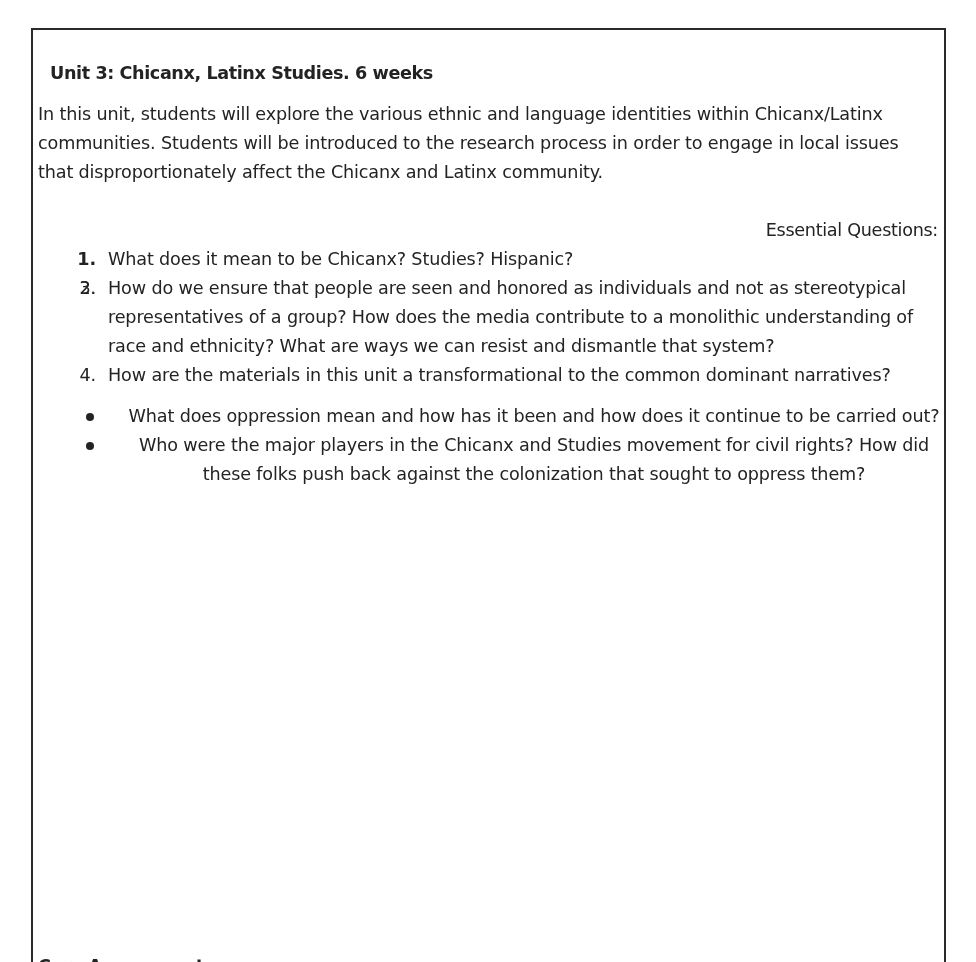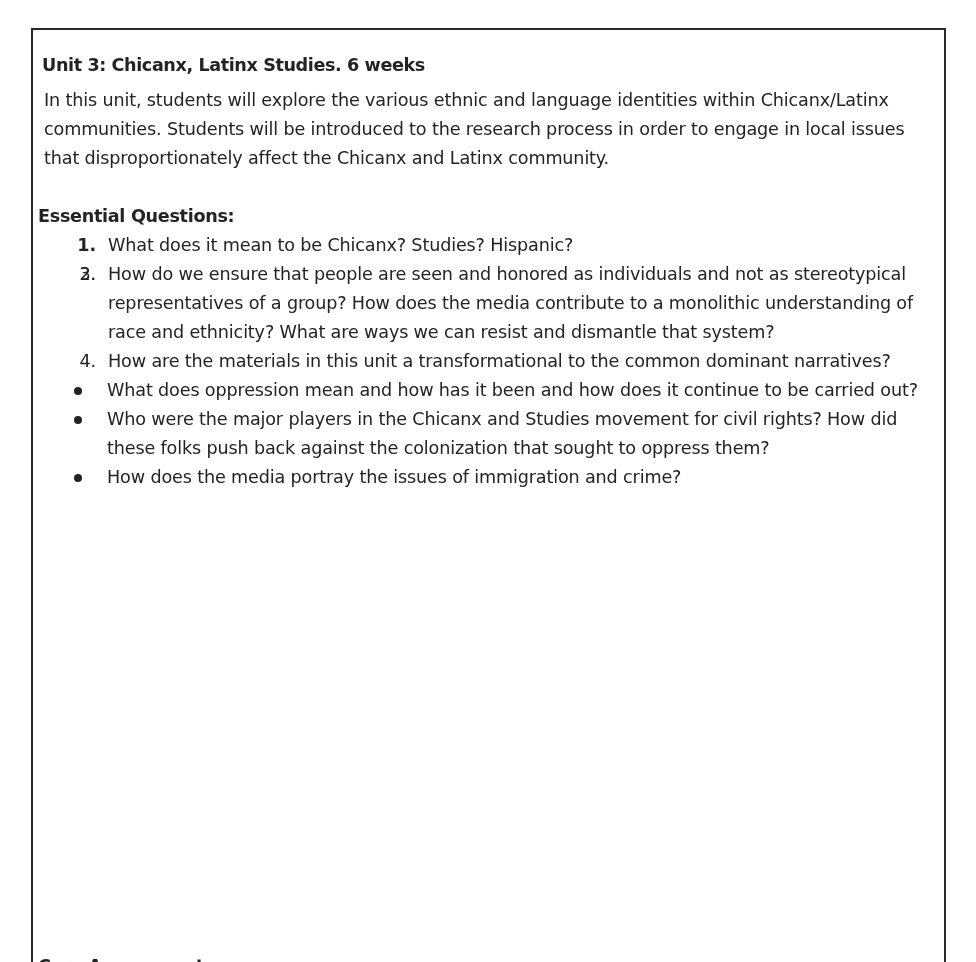--- a/index.html
+++ b/index.html
@@ -29,57 +29,59 @@
     position: absolute;
     left: 38px;
     top: 47px;
     width: 900px;
     font-size: 17.6px;
     line-height: 29px;
     letter-spacing: -0.15px;
   }
   .unit-title {
     font-weight: bold;
-    margin: 4px;
+    margin: 12px;
     font-size: 17.6px;
     line-height: 29px;
     letter-spacing: -0.4px;
   }
   .intro {
-    margin: 6px;
+    margin: 0;
     width: 895px;
   }
   .section-heading {
-    font-weight: bold;
+    font-weight: normal;
     margin: 29px 0 0 0;
     font-size: 17.6px;
     line-height: 29px;
     letter-spacing: -0.3px;
+    text-align: right;
   }
   ol.essential {
     list-style: none;
     margin: 0;
     padding: 0;
   }
   ol.essential li {
     position: relative;
     padding-left: 70px;
     width: 820px;
   }
   ol.essential li .num {
     position: absolute;
     left: 34px;
     width: 24px;
     text-align: right;
   }
   ol.essential li .num.bold { font-weight: bold; }
   ul.supplemental {
     list-style: none;
-    margin: 0;
+    margin: 12px;
     padding: 0;
+    text-align: center;
   }
   ul.supplemental li {
     position: relative;
     padding-left: 69px;
     width: 830px;
   }
   ul.supplemental li .bullet {
     position: absolute;
     left: 36px;
     top: 11px;
@@ -129,20 +131,16 @@
 
   <ul class="supplemental">
     <li>
       <span class="bullet"></span>
       <span>What does oppression mean and how has it been and how does it continue to be carried out?</span>
     </li>
     <li>
       <span class="bullet"></span>
       <span>Who were the major players in the Chicanx and Studies movement for civil rights? How did these folks push back against the colonization that sought to oppress them?</span>
     </li>
-    <li>
-      <span class="bullet"></span>
-      <span>How does the media portray the issues of immigration and crime?</span>
-    </li>
   </ul>
 </div>
 
 <div class="cutoff-heading">Core Assessment:</div>
 
 </body></html>

